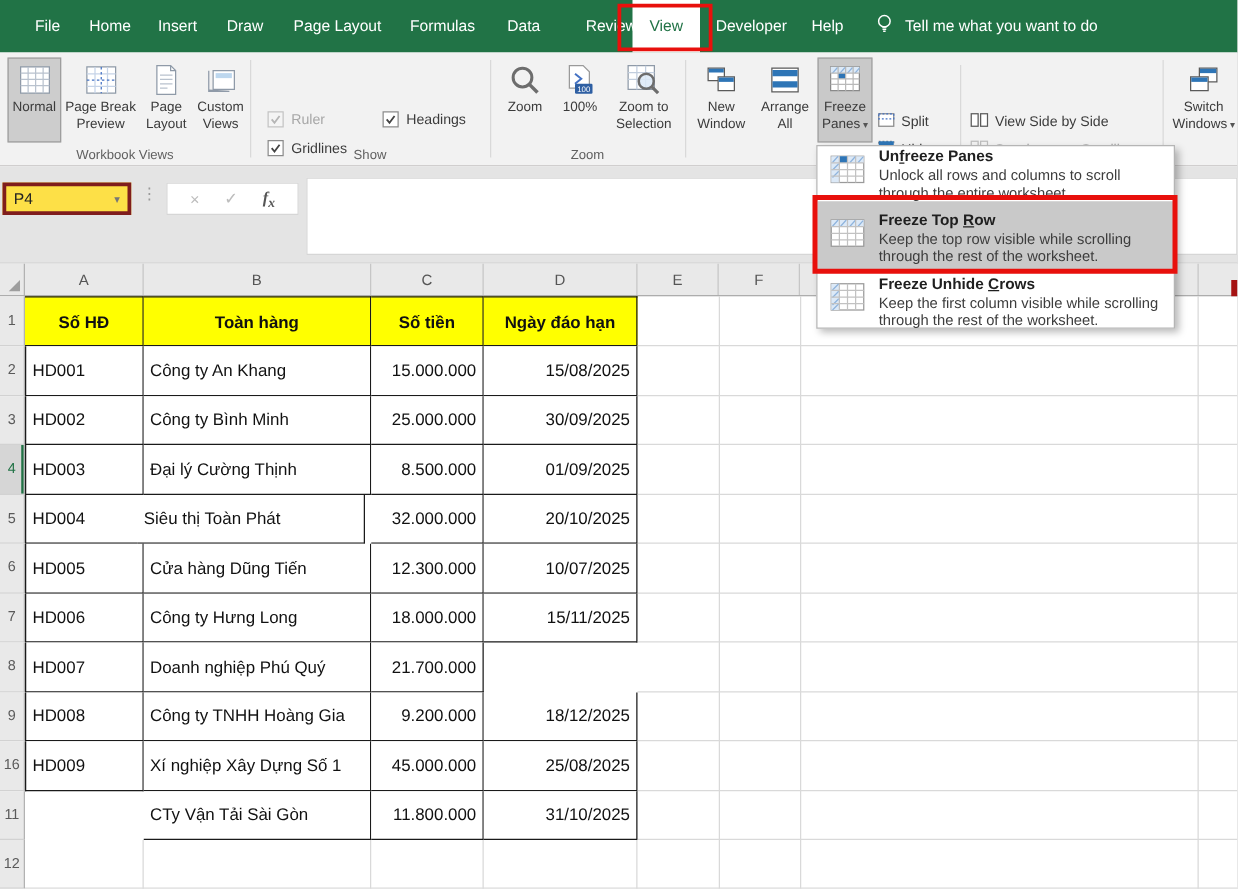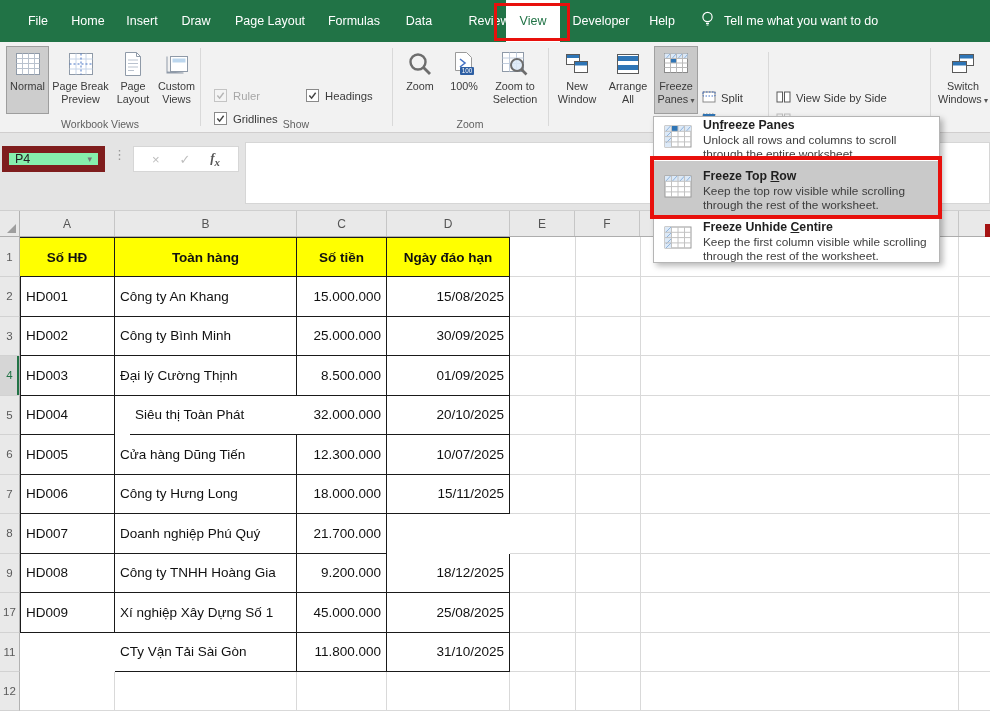--- a/index.html
+++ b/index.html
@@ -24,21 +24,21 @@
 .lbl.caret::after{content:" ▾";font-size:8px;color:#555}
 .chk{position:absolute;display:flex;align-items:center;gap:6px;font-size:11.3px;color:#3b3b3b}
 .chk.dis{color:#a7a7a7}
 .cbox{width:13px;height:13px;background:#fff;border:1px solid #8a8a8a;display:flex;align-items:center;justify-content:center}
 .chk.dis .cbox{border-color:#c4c4c4;background:#f4f4f4}
 .smbtn{position:absolute;display:flex;align-items:center;gap:5px;font-size:11.3px;color:#3b3b3b;height:17px;white-space:nowrap}
 .smbtn.dis{color:#a7a7a7}
 
 
 #fbar{position:absolute;left:0;top:133px;width:990px;height:78px;background:#e4e4e4;border-bottom:1px solid #cfcfcf}
-#namebox{position:absolute;left:2px;top:13px;width:103px;height:26px;background:#86efac;border:7px solid #7f1d1d;display:flex;align-items:center;padding:0 6px;font-size:12.5px;color:#222}
+#namebox{position:absolute;left:2px;top:13px;width:103px;height:26px;background:#fde047;border:3px solid #7f1d1d;display:flex;align-items:center;padding:0 6px;font-size:12.5px;color:#222}
 #namebox .nbcaret{margin-left:auto;font-size:9px;color:#777}
 #nbgrip{position:absolute;left:113px;top:14px;font-size:13px;color:#9a9a9a}
 #fxbox{position:absolute;left:133px;top:13px;width:106px;height:26px;background:#fff;border:1px solid #d6d6d6;display:flex;align-items:center;justify-content:space-around;padding:0 8px}
 #fxbox .g{font-size:13px;color:#bdbdbd}
 #fxbox .fx{font-style:italic;font-family:"Liberation Serif","DejaVu Serif",serif;color:#555;font-size:13px;font-weight:bold}
 #finput{position:absolute;left:245px;top:9px;width:745px;height:62px;background:#fff;border:1px solid #d6d6d6;font-size:12.5px;padding:3px 6px;color:#222}
 
 
 #sheet{position:absolute;left:0;top:211px;width:990px;height:500px;background:#fff}
 #colhdrs{position:absolute;left:0;top:0;width:990px;height:26px;background:#e9e9e9;border-bottom:1px solid #adadad}
@@ -368,21 +368,21 @@
           <div class="rowhdr sel">4</div>
           <div class="cell ca" style="left: 20px; width: 95px;">HD003</div>
           <div class="cell cb" style="left: 115px; width: 182px;">Đại lý Cường Thịnh</div>
           <div class="cell cc" style="left: 297px; width: 90px;">8.500.000</div>
           <div class="cell cd" style="left: 387px; width: 123px;">01/09/2025</div>
           <div class="hgrid"></div>
         </div>
         <div class="xlrow" style="top: 158.5px; height: 39.5px;">
           <div class="rowhdr">5</div>
           <div class="cell ca" style="left: 20px; width: 95px;">HD004</div>
-          <div class="cell cb" style="left: 130px; width: 182px;">Siêu thị Toàn Phát</div>
+          <div class="cell cb" style="left: 110px; width: 182px;">Siêu thị Toàn Phát</div>
           <div class="cell cc" style="left: 297px; width: 90px;">32.000.000</div>
           <div class="cell cd" style="left: 387px; width: 123px;">20/10/2025</div>
           <div class="hgrid"></div>
         </div>
         <div class="xlrow" style="top: 198px; height: 39.5px;">
           <div class="rowhdr">6</div>
           <div class="cell ca" style="left: 20px; width: 95px;">HD005</div>
           <div class="cell cb" style="left: 115px; width: 182px;">Cửa hàng Dũng Tiến</div>
           <div class="cell cc" style="left: 297px; width: 90px;">12.300.000</div>
           <div class="cell cd" style="left: 387px; width: 123px;">10/07/2025</div>
@@ -405,21 +405,21 @@
         </div>
         <div class="xlrow" style="top: 316.5px; height: 39.5px;">
           <div class="rowhdr">9</div>
           <div class="cell ca" style="left: 20px; width: 95px;">HD008</div>
           <div class="cell cb" style="left: 115px; width: 182px;">Công ty TNHH Hoàng Gia</div>
           <div class="cell cc" style="left: 297px; width: 90px;">9.200.000</div>
           <div class="cell cd" style="left: 387px; width: 123px;">18/12/2025</div>
           <div class="hgrid"></div>
         </div>
         <div class="xlrow" style="top: 356px; height: 39.5px;">
-          <div class="rowhdr">17</div>
+          <div class="rowhdr">16</div>
           <div class="cell ca" style="left: 20px; width: 95px;">HD009</div>
           <div class="cell cb" style="left: 115px; width: 182px;">Xí nghiệp Xây Dựng Số 1</div>
           <div class="cell cc" style="left: 297px; width: 90px;">45.000.000</div>
           <div class="cell cd" style="left: 387px; width: 123px;">25/08/2025</div>
           <div class="hgrid"></div>
         </div>
         <div class="xlrow" style="top: 395.5px; height: 39.5px;">
           <div class="rowhdr">11</div>
           <div class="cell cb" style="left: 115px; width: 182px;">CTy Vận Tải Sài Gòn</div>
           <div class="cell cc" style="left: 297px; width: 90px;">11.800.000</div>
@@ -466,20 +466,20 @@
       </div>
     </div>
     <div class="mitem" style="top:101px;height:45px">
       <span class="mico"><svg width="30" height="25" viewBox="0 0 30 25">
             <rect x="1" y="1" width="26" height="21" fill="#fff" stroke="#9a9a9a"></rect>
             <rect x="1" y="1" width="6.5" height="21" fill="#dce9f7"></rect>
             <path d="M2 6l5-5M2 12l5-5M2 18l5-5M2 22l5-5" stroke="#8fb4dd" fill="none"></path>
             <path d="M1 6.3h26M1 11.6h26M1 16.9h26M7.5 1v21M14 1v21M20.5 1v21" stroke="#c2c2c2" fill="none"></path>
           </svg></span>
       <div class="mtxt">
-        <div class="mtitle"><span>Freeze Unhide </span><u>C</u><span>entire</span></div>
+        <div class="mtitle"><span>Freeze Unhide </span><u>C</u><span>rows</span></div>
         <div class="mdesc">Keep the first column visible while scrolling through the rest of the worksheet.</div>
       </div>
     </div>
   </div>
   <div id="red-menu-box"></div>
 
 </div>
 
 </body></html>

